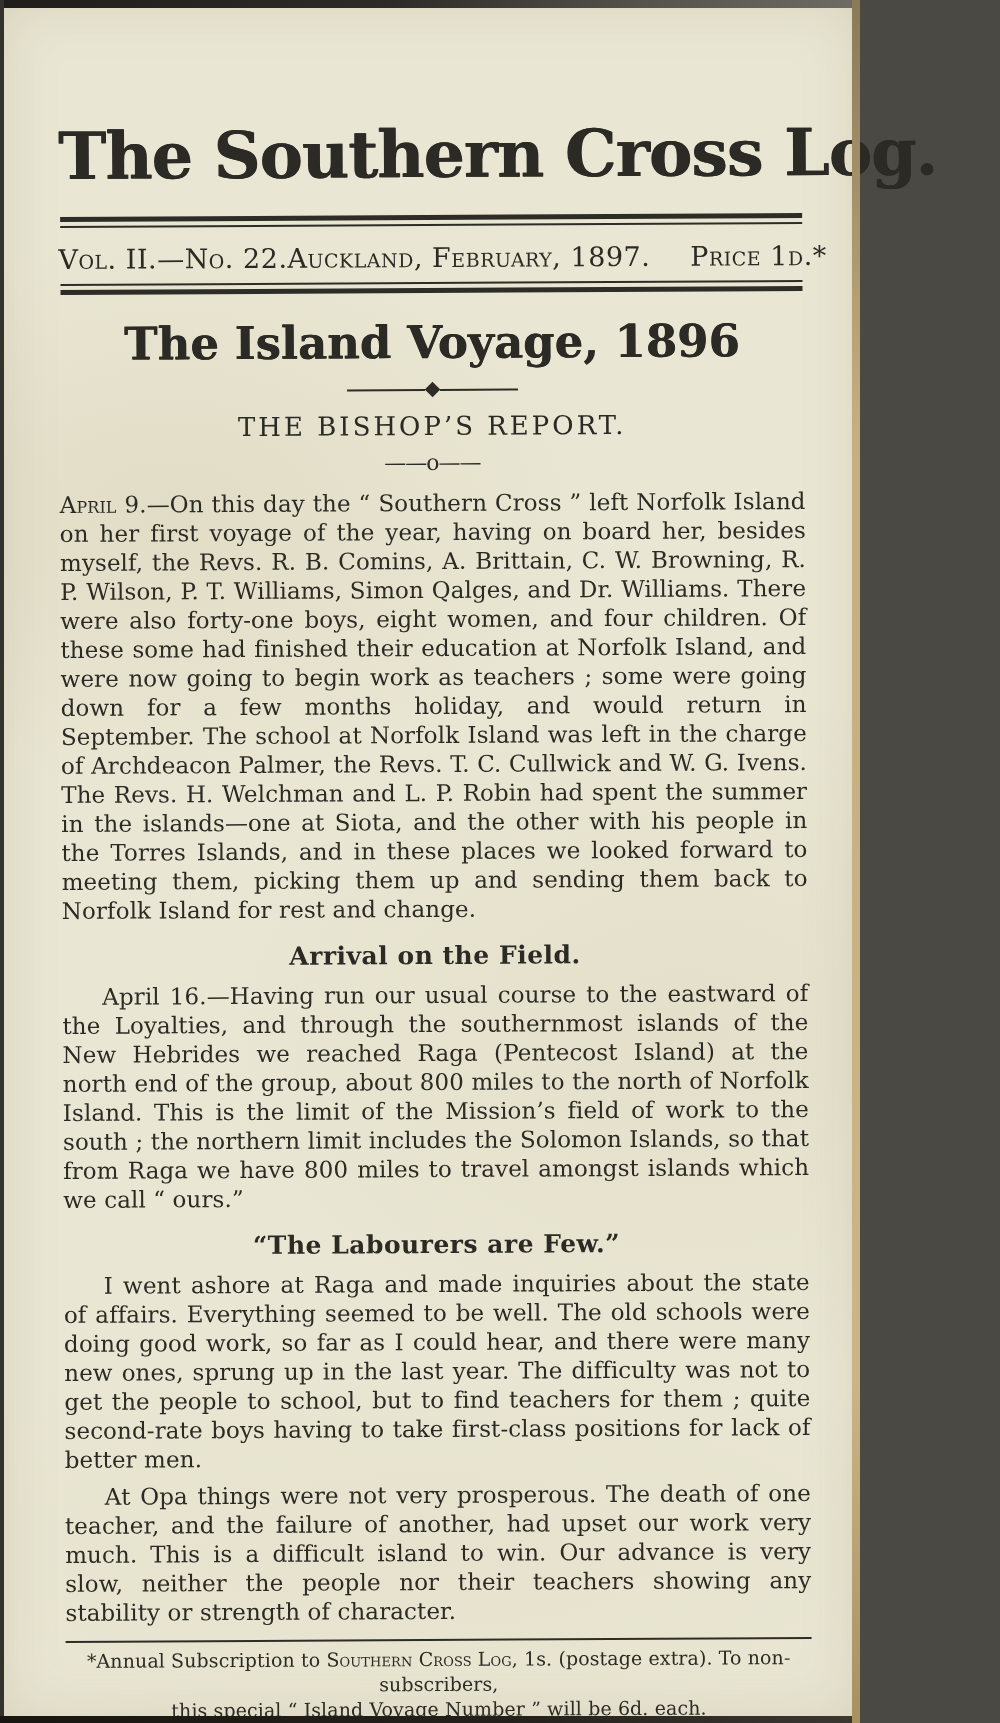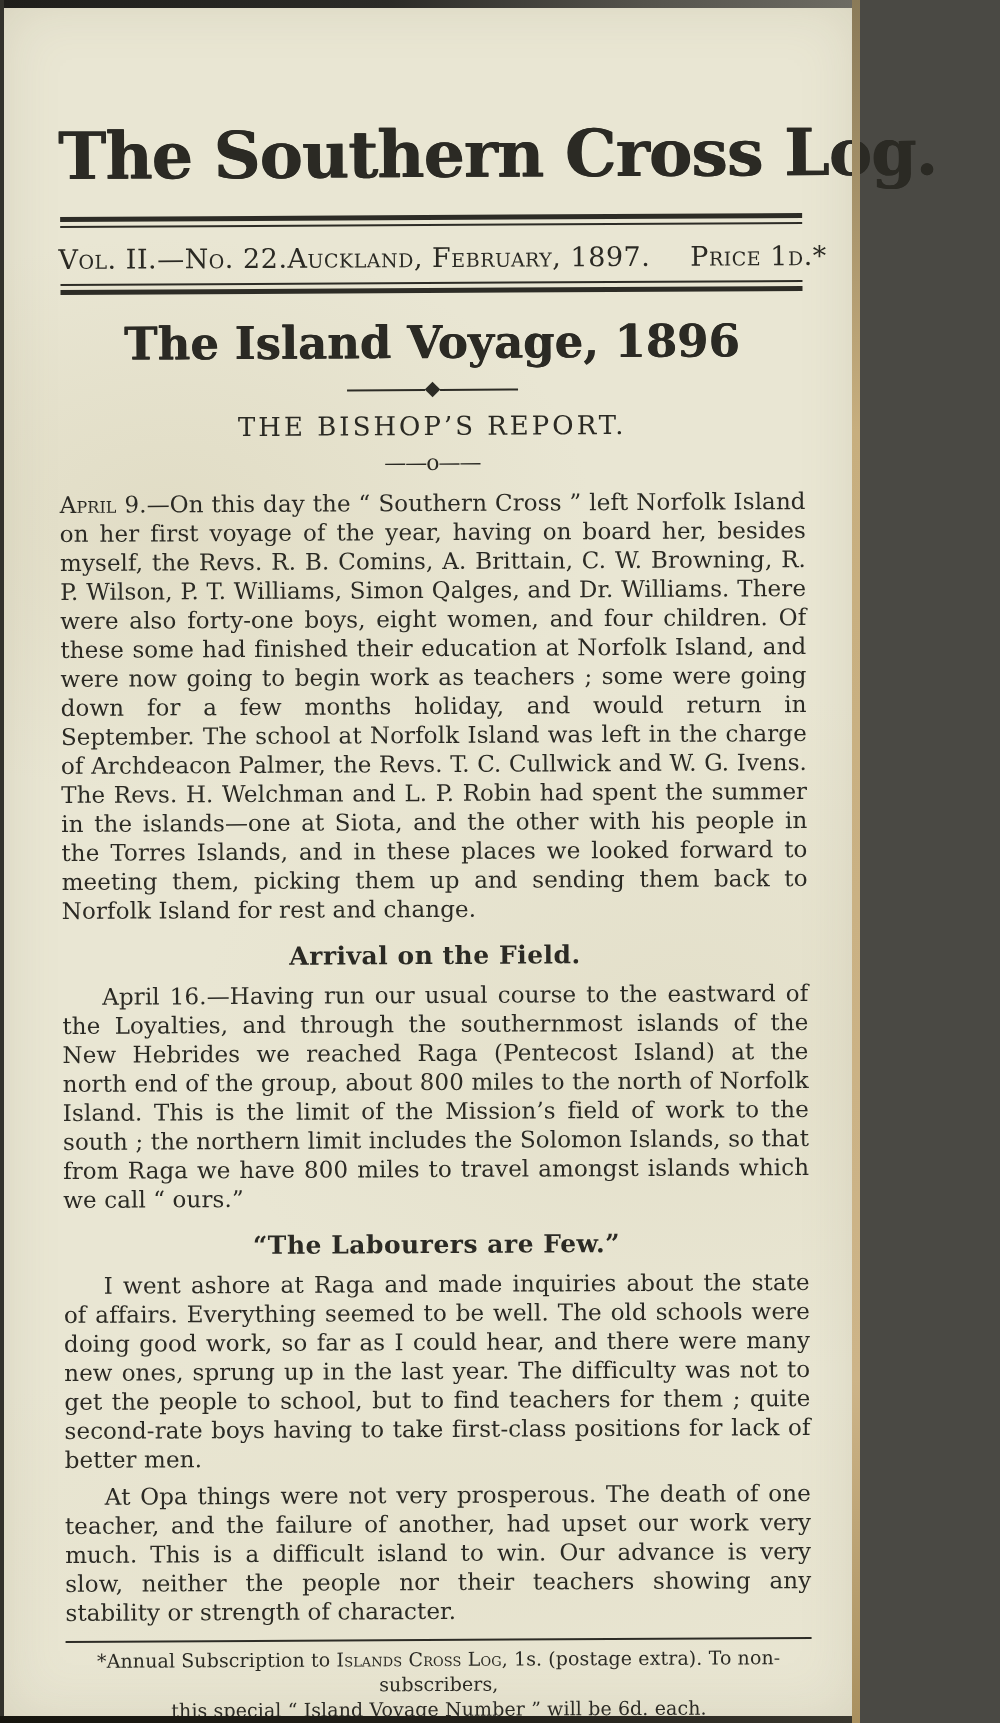--- a/index.html
+++ b/index.html
@@ -196,17 +196,17 @@
 
         <h4 class="section-heading">“The Labourers are Few.”</h4>
 
         <p class="ind">I went ashore at Raga and made inquiries about the state of affairs.  Everything seemed to be well.  The old schools were doing good work, so far as I could hear, and there were many new ones, sprung up in the last year.  The difficulty was not to get the people to school, but to find teachers for them ; quite second-rate boys having to take first-class positions for lack of better men.</p>
 
         <p class="ind">At Opa things were not very prosperous.  The death of one teacher, and the failure of another, had upset our work very much.  This is a difficult island to win.  Our advance is very slow, neither the people nor their teachers showing any stability or strength of character.</p>
       </div>
 
       <div class="footrule"></div>
 
-      <p class="footnote"><span>*Annual Subscription to </span><span class="sc">Islands Cross Log</span><span>, 1s. (postage extra).  To non-subscribers,</span><br><span>this special “ Island Voyage Number ” will be 6d. each.</span></p>
+      <p class="footnote"><span>*Annual Subscription to </span><span class="sc">Southern Cross Log</span><span>, 1s. (postage extra).  To non-subscribers,</span><br><span>this special “ Island Voyage Number ” will be 6d. each.</span></p>
     </main>
 
   </div>
 </div>
 
 </body></html>

